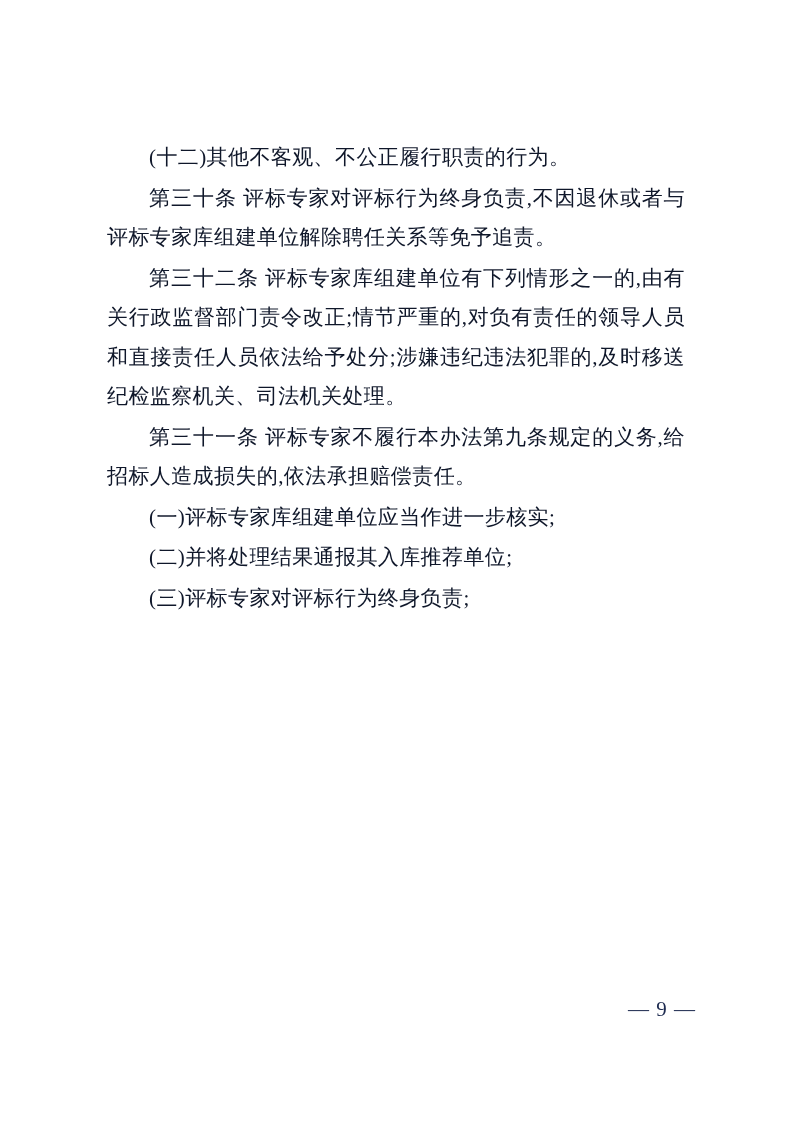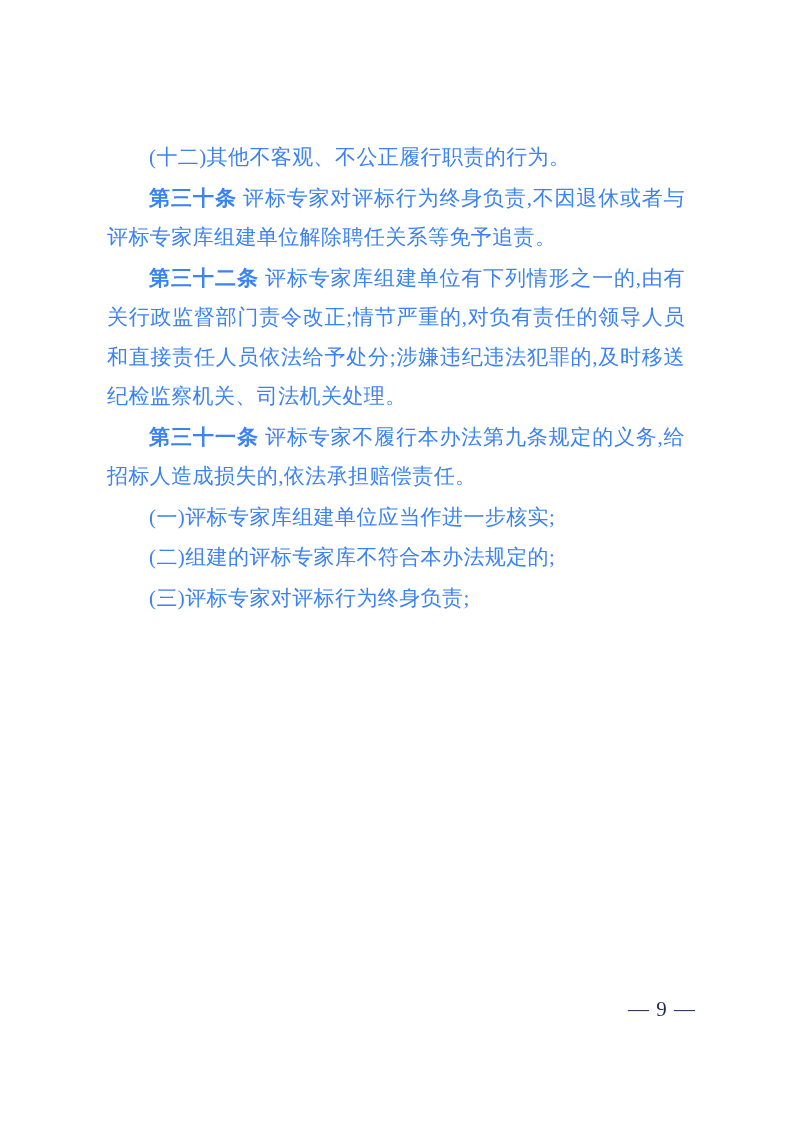--- a/index.html
+++ b/index.html
@@ -13,33 +13,33 @@
     height: 1123px;
     background: #ffffff;
     overflow: hidden;
     font-family: "Liberation Serif", "DejaVu Serif", serif;
   }
   .content {
     position: absolute;
     left: 107px;
     top: 137px;
     width: 578px;
-    color: #3b82f6;
+    color: #0f172a;
     font-size: 21px;
     line-height: 39.5px;
     text-align: justify;
   }
   p.para {
     margin: 0;
     padding: 0;
     text-indent: 2em;
     letter-spacing: 0.4px;
   }
   .article-no {
-    font-weight: bold;
+    font-weight: normal;
     font-family: "Liberation Sans", "DejaVu Sans", sans-serif;
     letter-spacing: 0.6px;
   }
   .page-number {
     position: absolute;
     top: 996px;
     right: 98px;
     font-size: 21px;
     line-height: 26px;
     color: #1e2b50;
@@ -50,17 +50,17 @@
 </head>
 <body>
 
 <div class="page">
   <div class="content">
     <p class="para"><span class="article-no"></span><span>(十二)其他不客观、不公正履行职责的行为。</span></p>
     <p class="para"><span class="article-no">第三十条</span><span> 评标专家对评标行为终身负责,不因退休或者与评标专家库组建单位解除聘任关系等免予追责。</span></p>
     <p class="para"><span class="article-no">第三十二条</span><span> 评标专家库组建单位有下列情形之一的,由有关行政监督部门责令改正;情节严重的,对负有责任的领导人员和直接责任人员依法给予处分;涉嫌违纪违法犯罪的,及时移送纪检监察机关、司法机关处理。</span></p>
     <p class="para"><span class="article-no">第三十一条</span><span> 评标专家不履行本办法第九条规定的义务,给招标人造成损失的,依法承担赔偿责任。</span></p>
     <p class="para"><span class="article-no"></span><span>(一)评标专家库组建单位应当作进一步核实;</span></p>
-    <p class="para"><span class="article-no"></span><span>(二)组建的评标专家库不符合本办法规定的;</span></p>
+    <p class="para"><span class="article-no"></span><span>(二)并将处理结果通报其入库推荐单位;</span></p>
     <p class="para"><span class="article-no"></span><span>(三)评标专家对评标行为终身负责;</span></p>
   </div>
   <div class="page-number">— 9 —</div>
 </div>
 
 </body></html>

